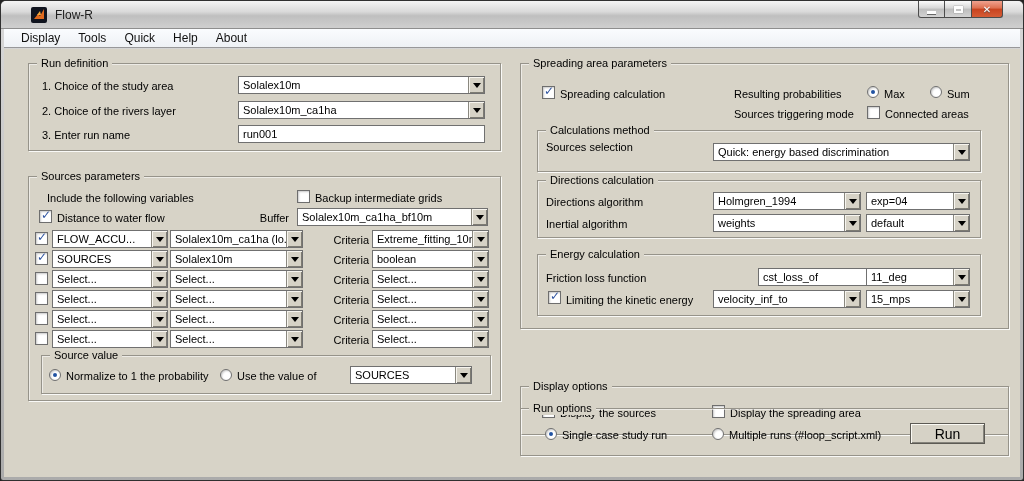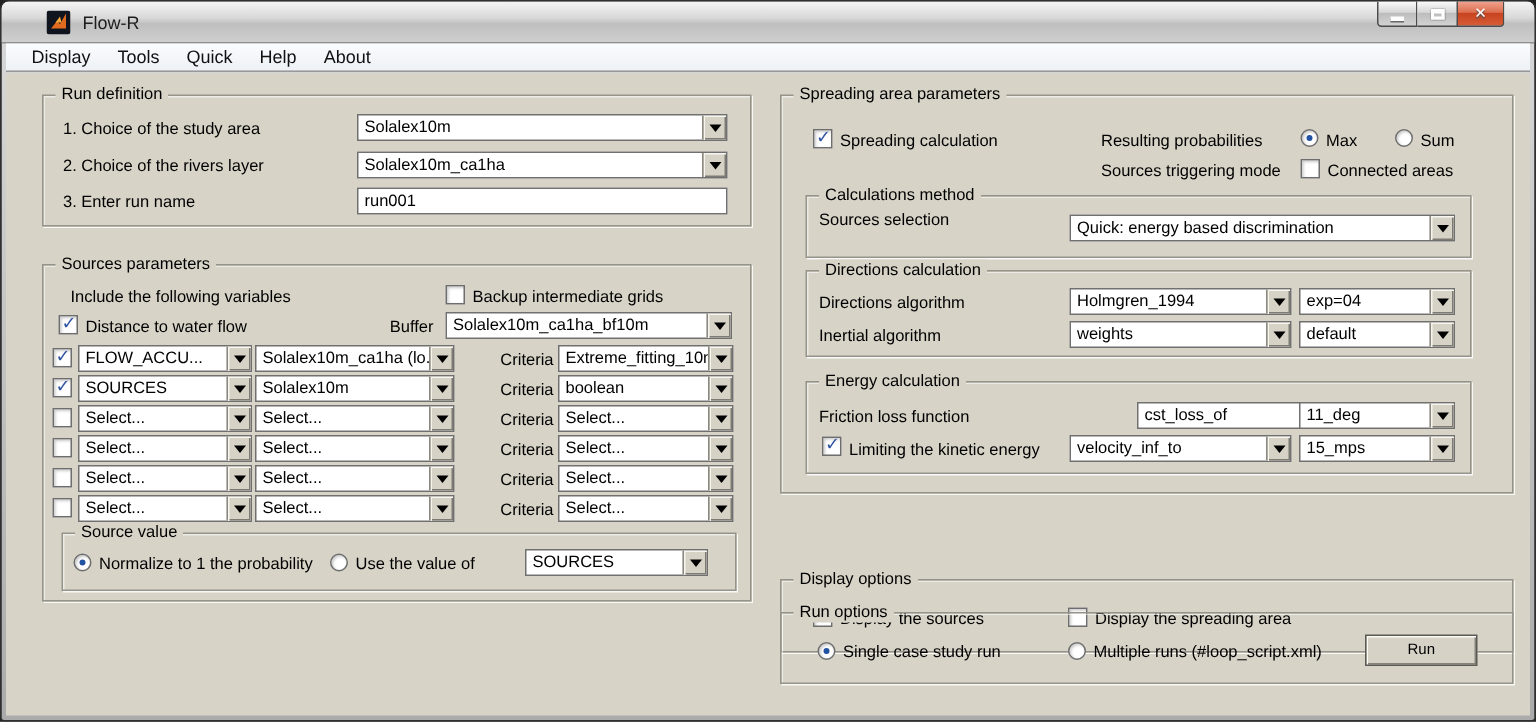--- a/index.html
+++ b/index.html
@@ -78,21 +78,21 @@
   }
   .cb.on::after { content:"✓"; position:absolute; left:1px; top:-3px; font-size:12px; font-weight:bold; color:#2f54a0; }
   .radio {
     position:absolute; width:12px; height:12px; border-radius:50%;
     background:#fff; border:1px solid #6e6e6e; box-shadow:inset 1px 1px 2px #c9c9c9;
   }
   .radio.on::after { content:""; position:absolute; left:3px; top:3px; width:4px; height:4px; border-radius:50%; background:#2253a2; }
   .pushbtn {
     position:absolute; background:#d6d2c6; border:1px solid #5c5a54;
     box-shadow:inset 1px 1px 0 #fbfaf4, inset -1px -1px 0 #85837b;
-    font-size:10px; color:#000; display:flex; align-items:center; justify-content:center;
+    font-size:14px; color:#000; display:flex; align-items:center; justify-content:center;
   }
 </style>
 </head>
 <body>
 
 <div class="window">
 
   <div class="titlebar">
     <svg class="appicon" viewBox="0 0 16 16">
       <rect x="0" y="0" width="16" height="16" rx="2" fill="#10141f"></rect>

